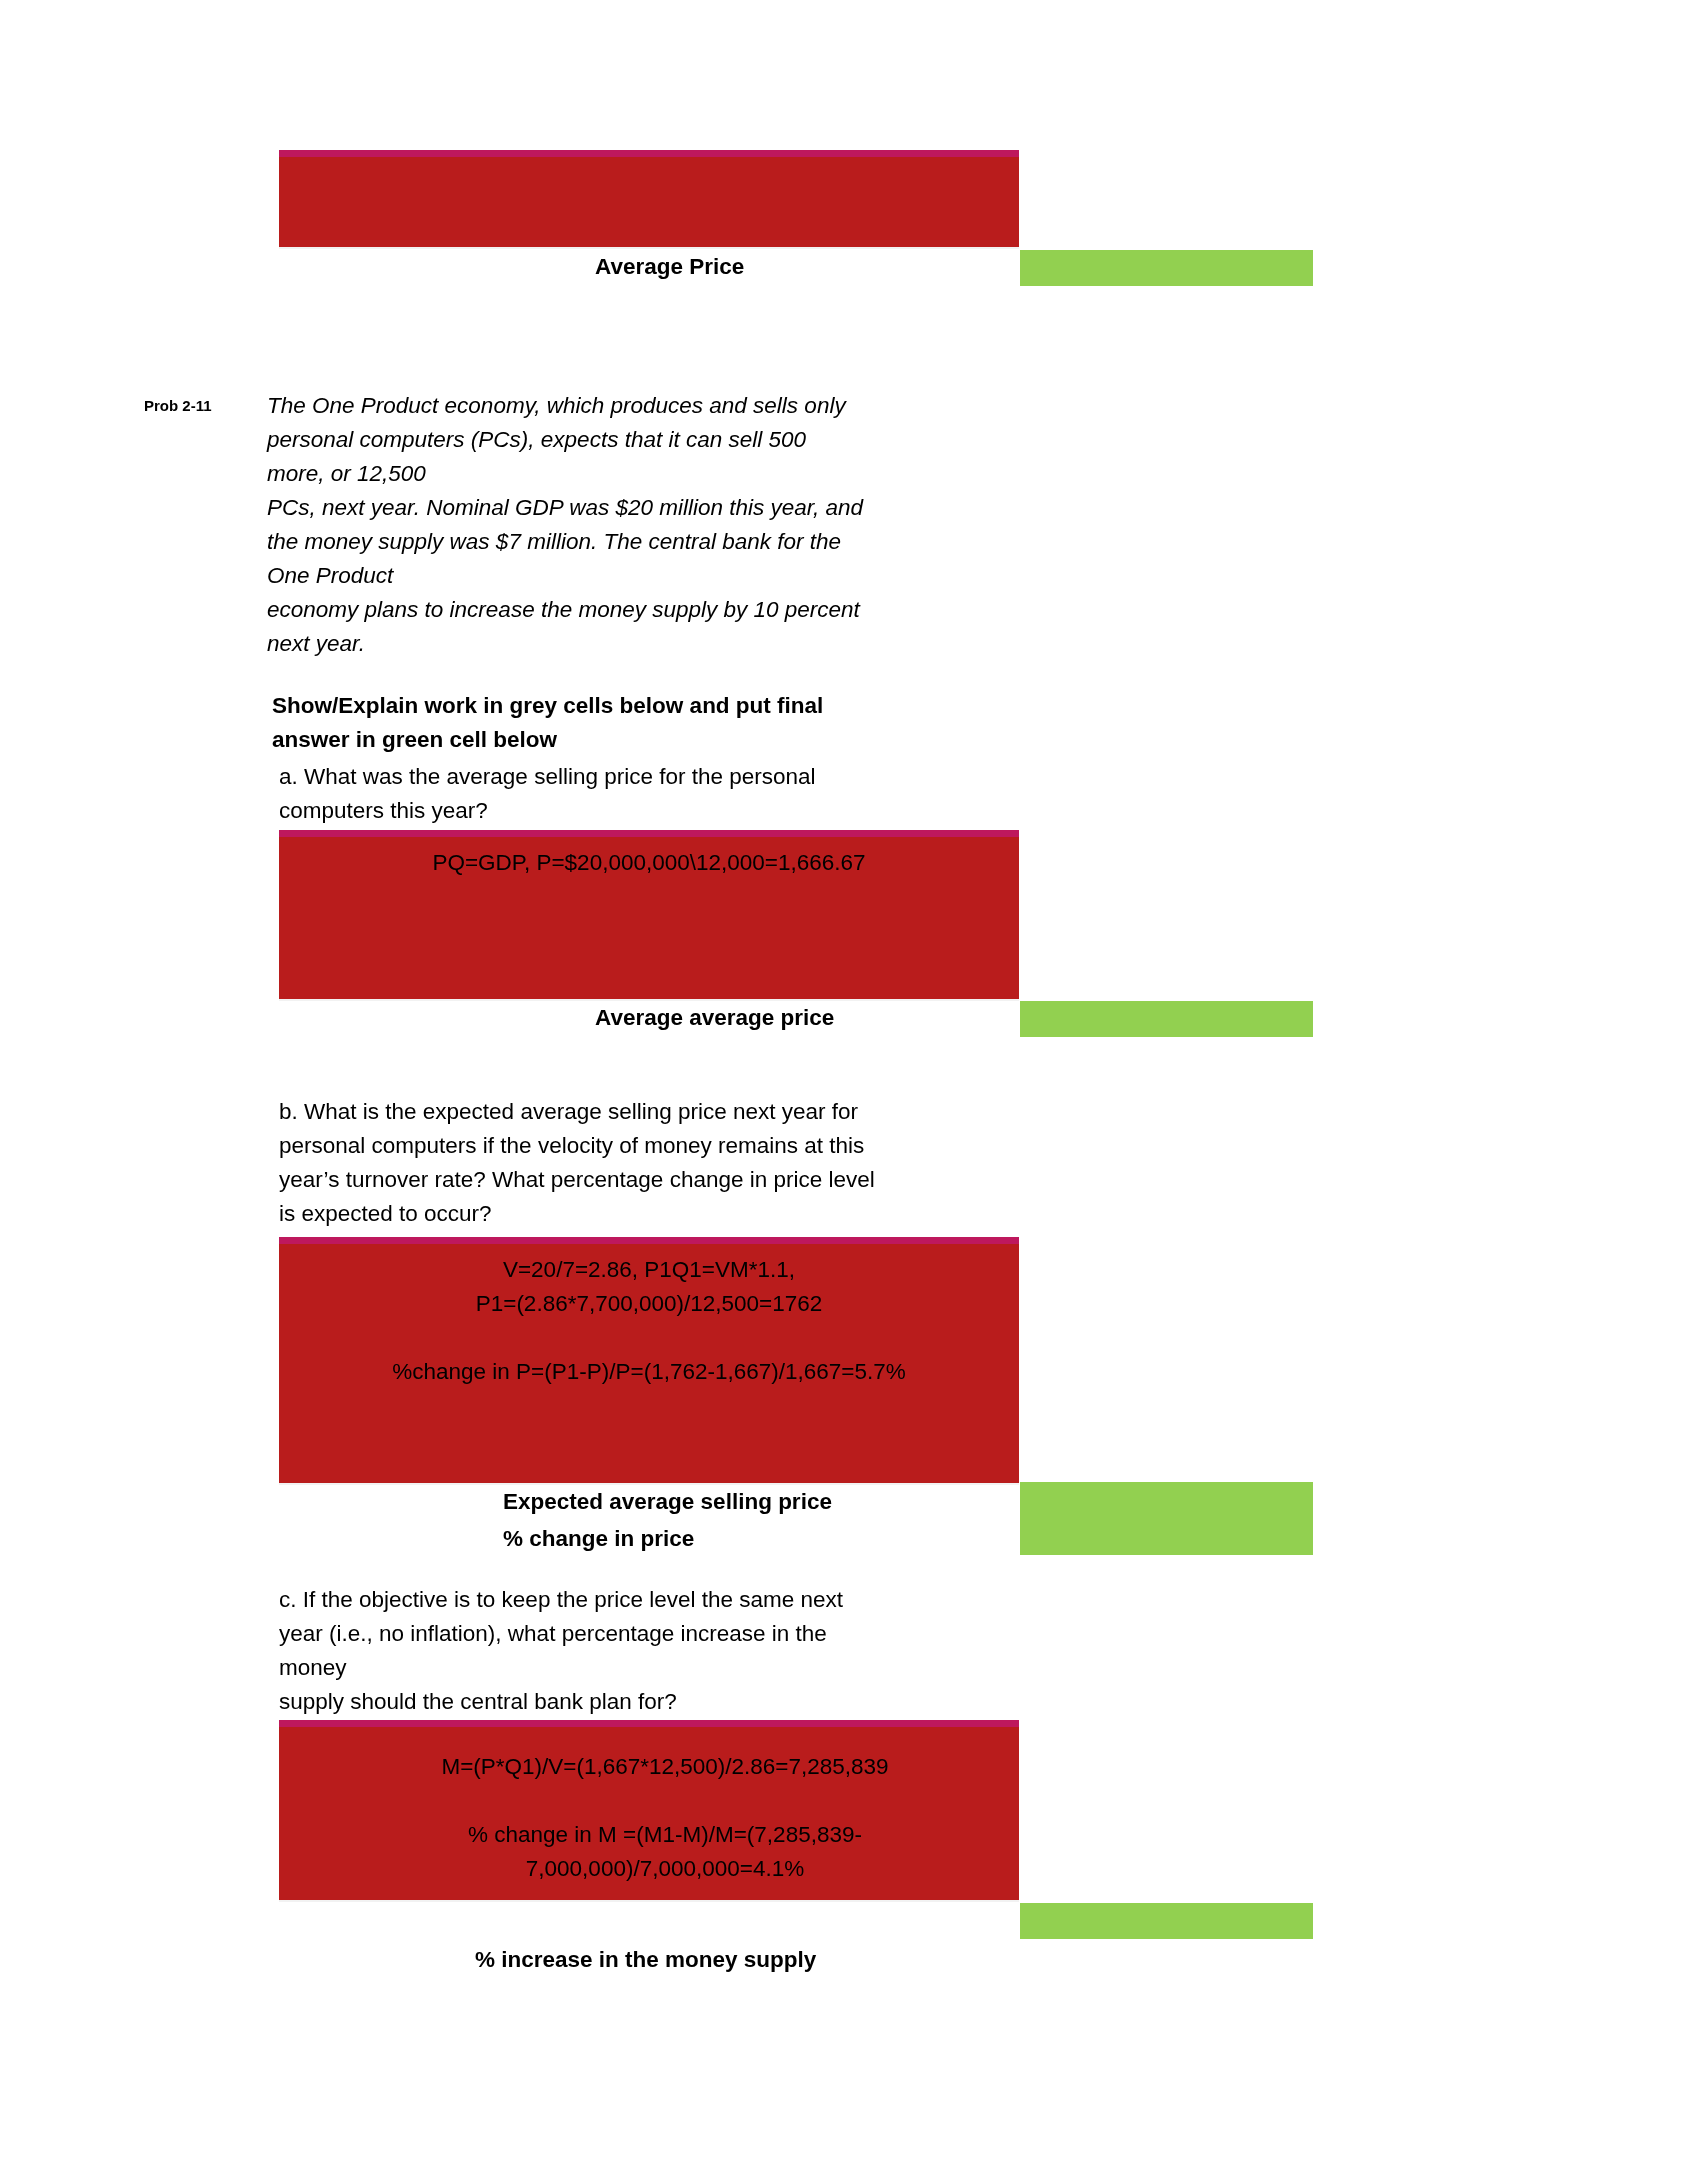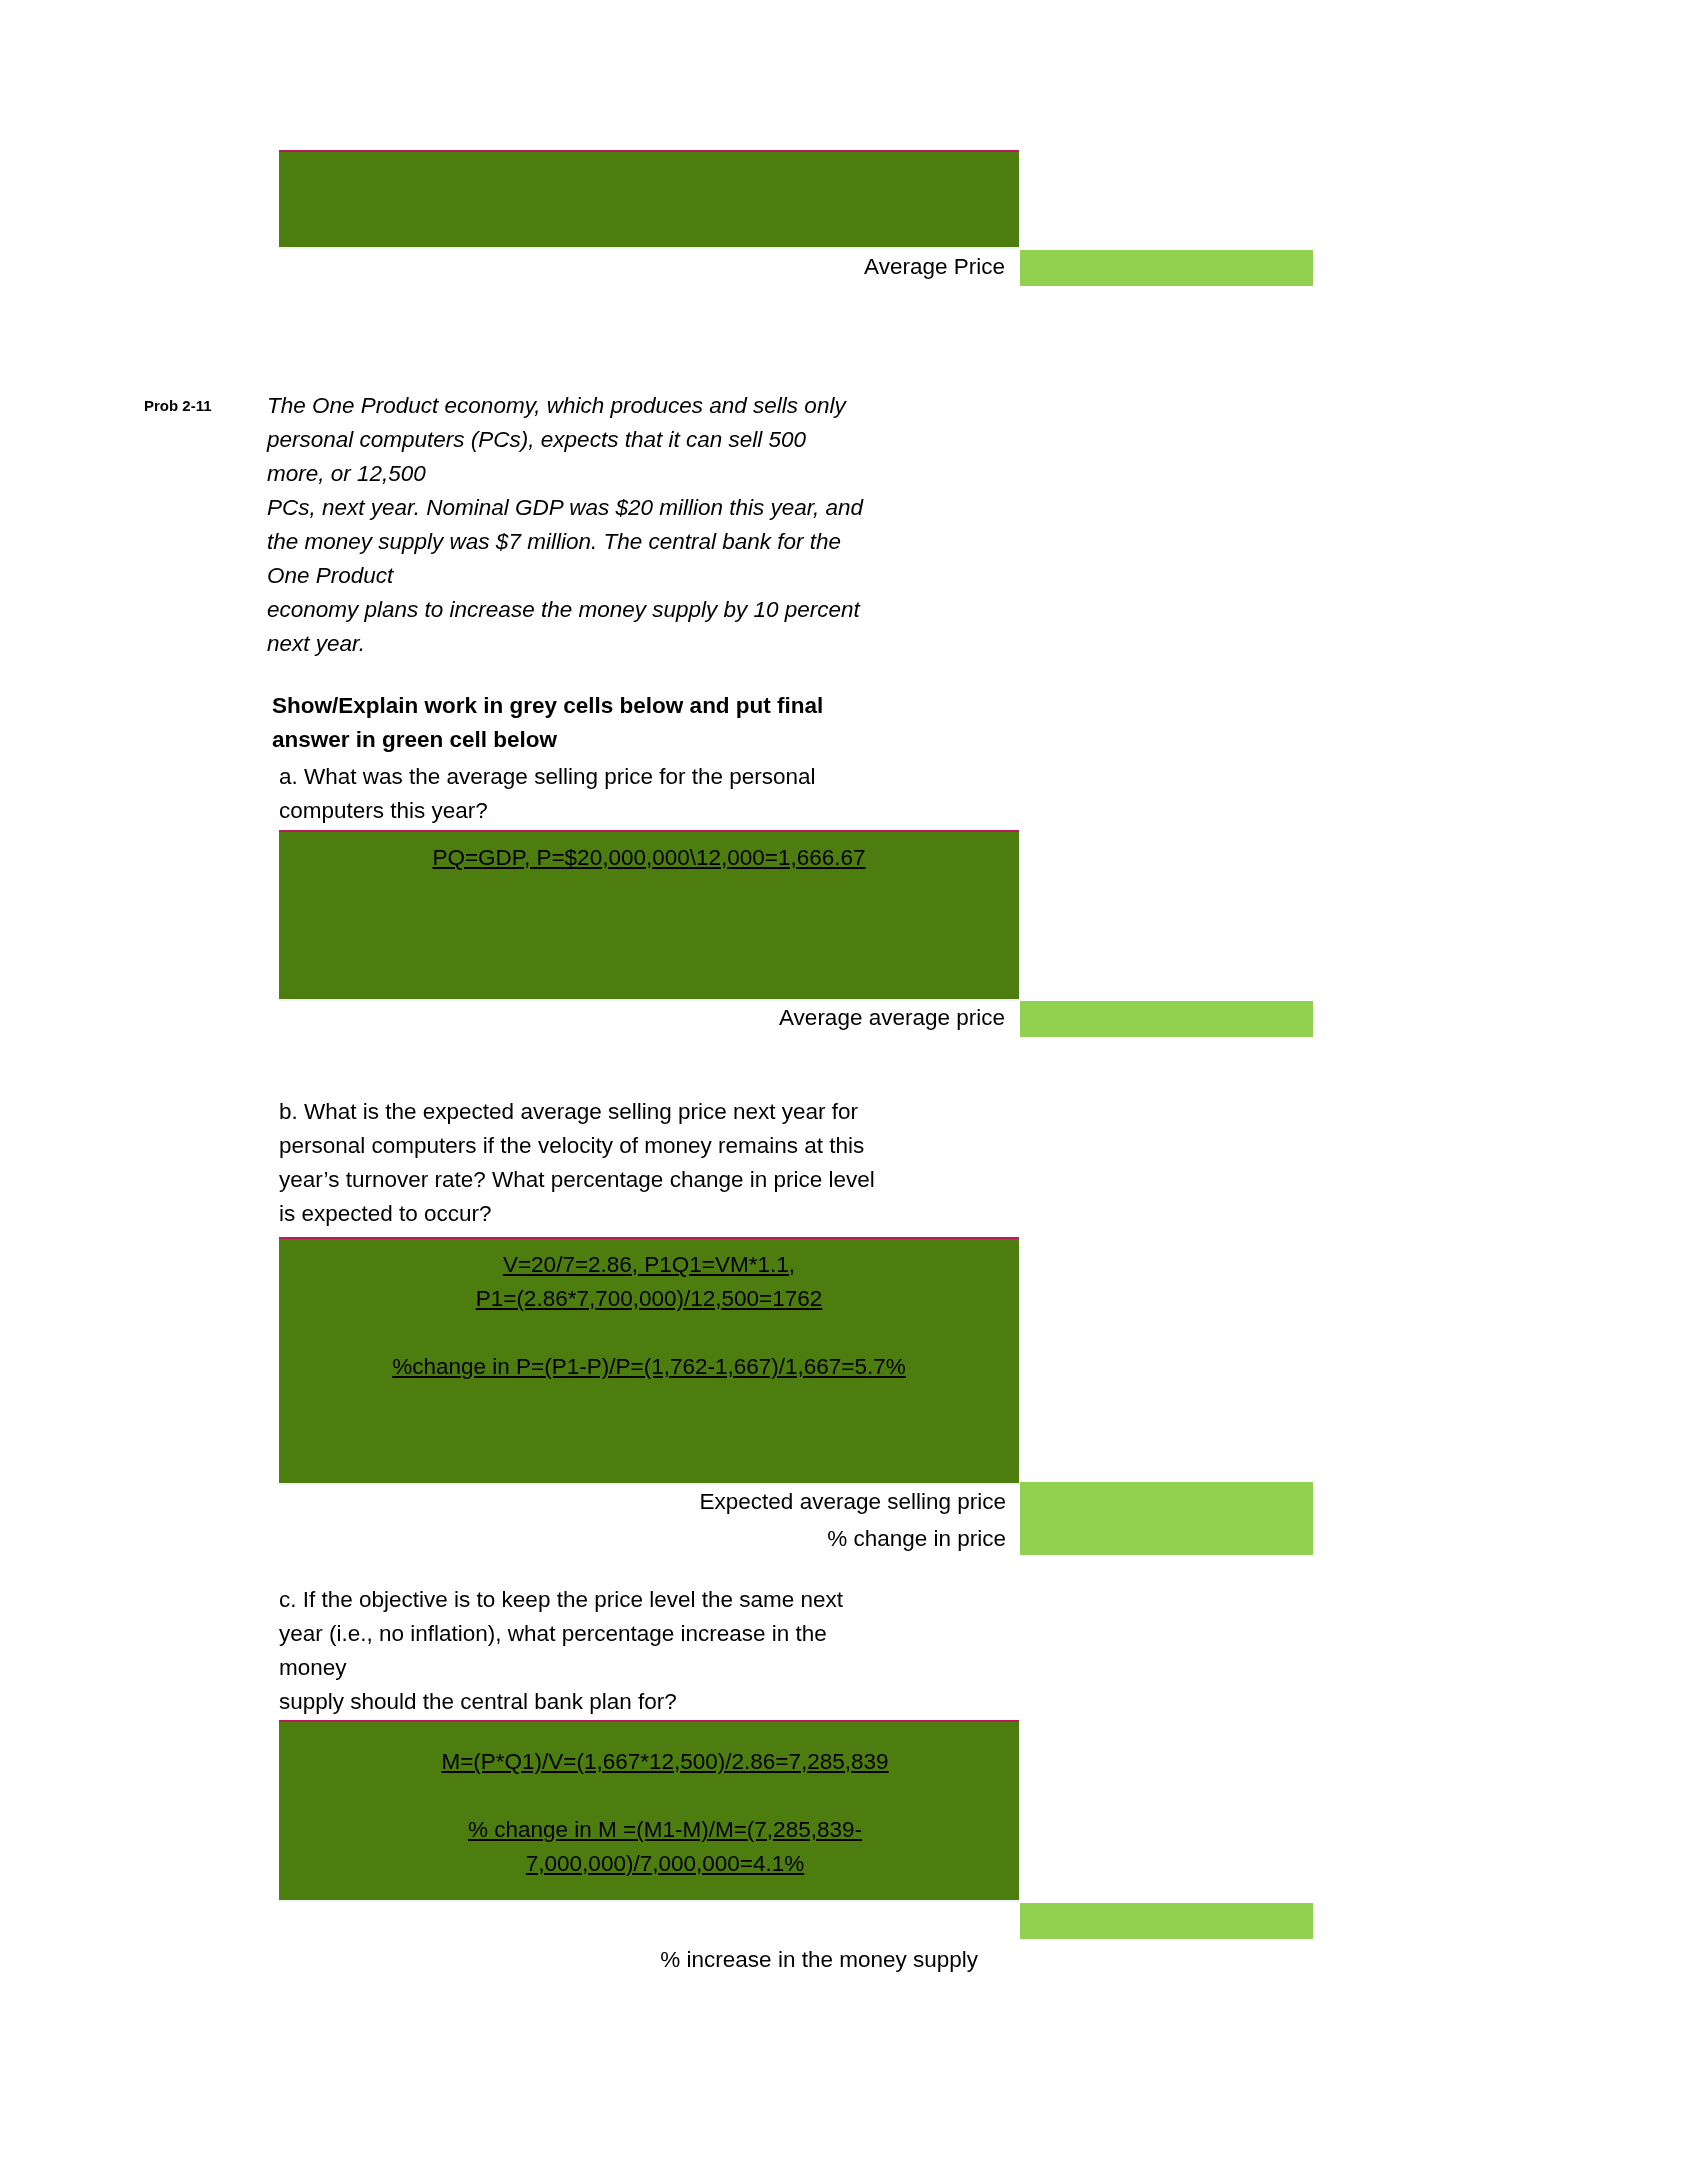--- a/index.html
+++ b/index.html
@@ -14,24 +14,23 @@
     color: #000000;
     position: relative;
     overflow: hidden;
   }
 
   
   .abs { position: absolute; box-sizing: border-box; }
 
   
   .grey-cell {
-    background: #4d7c0f;
-    border-top: 2px solid #be185d;
+    background: #b91c1c;
+    border-top: 7px solid #be185d;
     border-bottom: 2px solid #F2F2F2;
-    text-decoration: underline;
   }
   .green-cell {
     background: #92D050;
   }
 
   
   .body-text {
     font-size: 22.5px;
     line-height: 34px;
     font-family: "Liberation Sans", sans-serif;
@@ -49,22 +48,22 @@
   .work-text {
     font-size: 22.5px;
     line-height: 34px;
     text-align: center;
     white-space: pre-wrap;
   }
 
   .answer-label {
     font-size: 22.5px;
     line-height: 34px;
-    font-weight: normal;
-    text-align: right;
+    font-weight: bold;
+    text-align: left;
     white-space: pre-wrap;
   }
 </style>
 </head>
 <body>
 
 <div class="abs grey-cell" style="left:279px; top:150px; width:740px; height:99px;"></div>
 
 <div class="abs answer-label" style="left:595px; top:250px; width:410px; height:40px;">Average Price</div>
 

